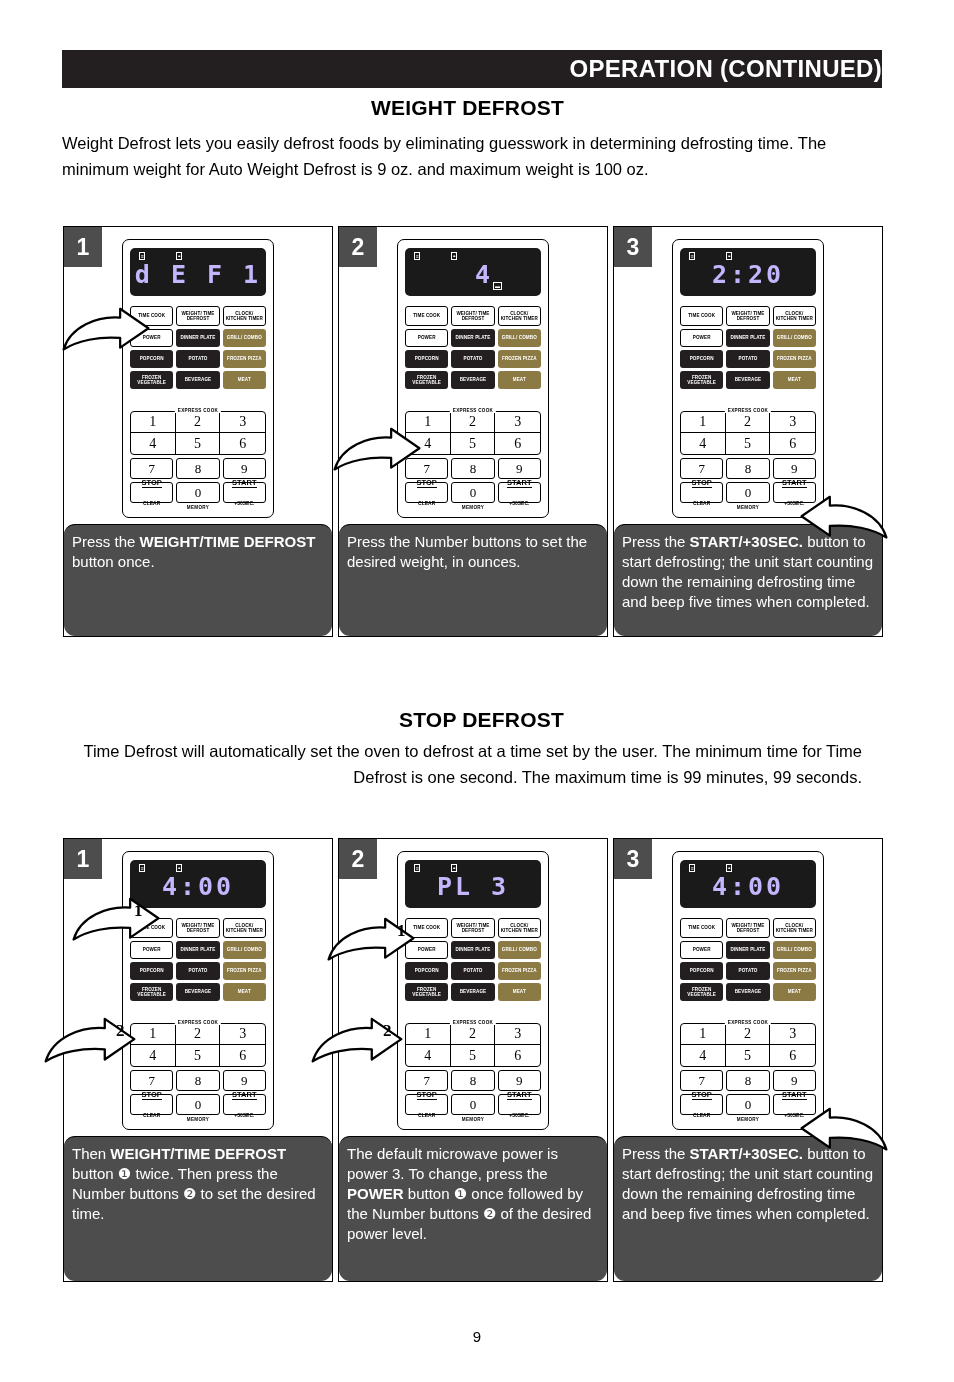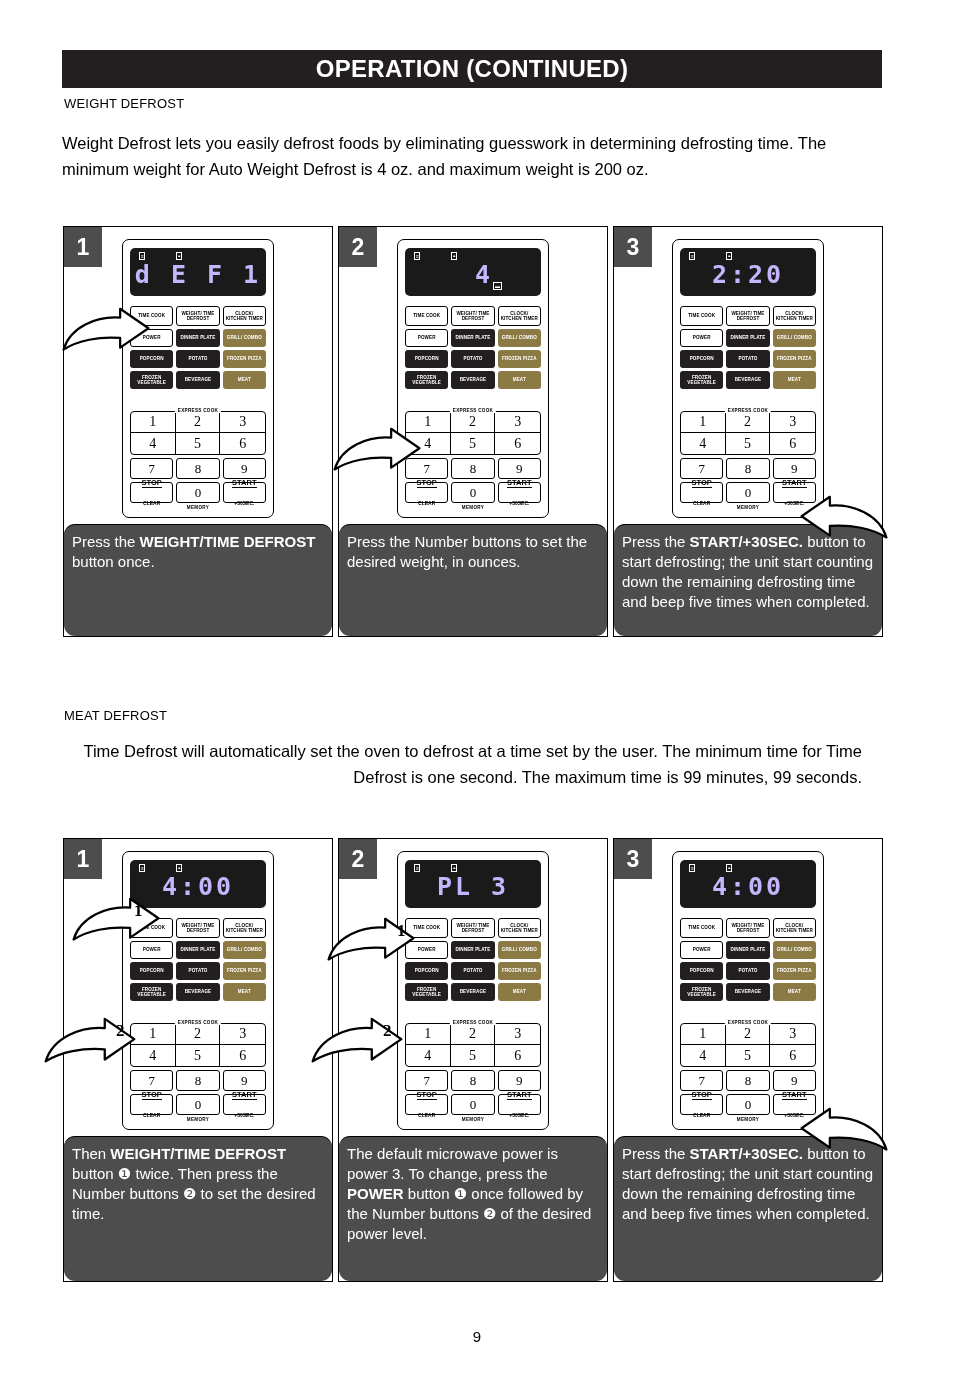--- a/index.html
+++ b/index.html
@@ -10,26 +10,26 @@
     font-family: "Liberation Sans", sans-serif;
     color: #000;
     position: relative;
   }
   .page { position:absolute; left:0; top:0; width:954px; height:1382px; }
 
   
   .titlebar {
     position:absolute; left:62px; top:50px; width:820px; height:38px;
     background:#231f20; color:#fff;
-    display:flex; align-items:center; justify-content:center;
+    display:flex; align-items:center; justify-content:flex-end;
     font-size:24px; font-weight:bold; letter-spacing:.3px;
   }
 
   
-  .sec-title { position:absolute; font-size:13px; font-weight:normal; letter-spacing:.2px; }
+  .sec-title { position:absolute; font-size:21px; font-weight:bold; letter-spacing:.2px;text-align:right; }
   .sec-body  { position:absolute; font-size:16.5px; line-height:26px; }
 
   
   .steps { position:absolute; display:flex; gap:5px; }
   .step {
     width:270px; background:#fff;
     border:1px solid #000;
     display:flex; flex-direction:column;
     position:relative;
   }
@@ -141,21 +141,21 @@
 </head>
 <body>
 
 <div class="page">
 
   <div class="titlebar">
     <span>OPERATION  (CONTINUED)</span>
   </div>
 
   <div class="sec-title" style="left:64px; top:96px; width:500px;">WEIGHT DEFROST</div>
-  <div class="sec-body" style="left:62px; top:130px; width:790px;">Weight Defrost lets you easily defrost foods by eliminating guesswork in determining defrosting time. The minimum weight for Auto Weight Defrost is 4 oz. and maximum weight is 200 oz.</div>
+  <div class="sec-body" style="left:62px; top:130px; width:790px;">Weight Defrost lets you easily defrost foods by eliminating guesswork in determining defrosting time. The minimum weight for Auto Weight Defrost is 9 oz. and maximum weight is 100 oz.</div>
 
   <div class="steps" id="steps-weight" style="left:63px; top:226px;">
       <div class="step">
         <div class="step-top">
           <div class="badge">1</div>
           <div class="mw">
             <div class="mw-display">
               <span class="ind ind-a"><span class="ind-glyph">≡</span></span>
               <span class="ind ind-b"><span class="ind-glyph">••</span></span>
               <div class="seg">d E F 1</div>
@@ -324,21 +324,21 @@
             <div class="memory">MEMORY</div>
           </div>
           <div class="arrow" style="left: 182px; top: 268px;"><svg width="96" height="46" viewBox="0 0 100 52" style="transform: scaleX(-1);">
               <path d="M2,48 C10,22 40,10 66,12 L66,2 L98,24 L66,46 L66,35 C42,33 18,38 2,48 Z" fill="#ffffff" stroke="#000000" stroke-width="2.5" stroke-linejoin="round"></path>
             </svg></div>
         </div>
         <div class="caption" style="min-height: 112px;"><span>Press    the    </span><b>START/+30SEC.</b><span> button to start defrosting; the unit start counting down the remaining defrosting time and beep five times when completed.</span></div>
       </div>
     </div>
 
-  <div class="sec-title" style="left:64px; top:708px; width:500px;">MEAT DEFROST</div>
+  <div class="sec-title" style="left:64px; top:708px; width:500px;">STOP DEFROST</div>
   <div class="sec-body" style="left:62px; top:738px; width:800px;text-align:right;">Time Defrost will automatically set the oven to defrost at a time set by the user. The minimum time for Time Defrost is one second. The maximum time is 99 minutes, 99 seconds.</div>
 
   <div class="steps" id="steps-time" style="left:63px; top:838px;">
       <div class="step">
         <div class="step-top">
           <div class="badge">1</div>
           <div class="mw">
             <div class="mw-display">
               <span class="ind ind-a"><span class="ind-glyph">≡</span></span>
               <span class="ind ind-b"><span class="ind-glyph">••</span></span>

